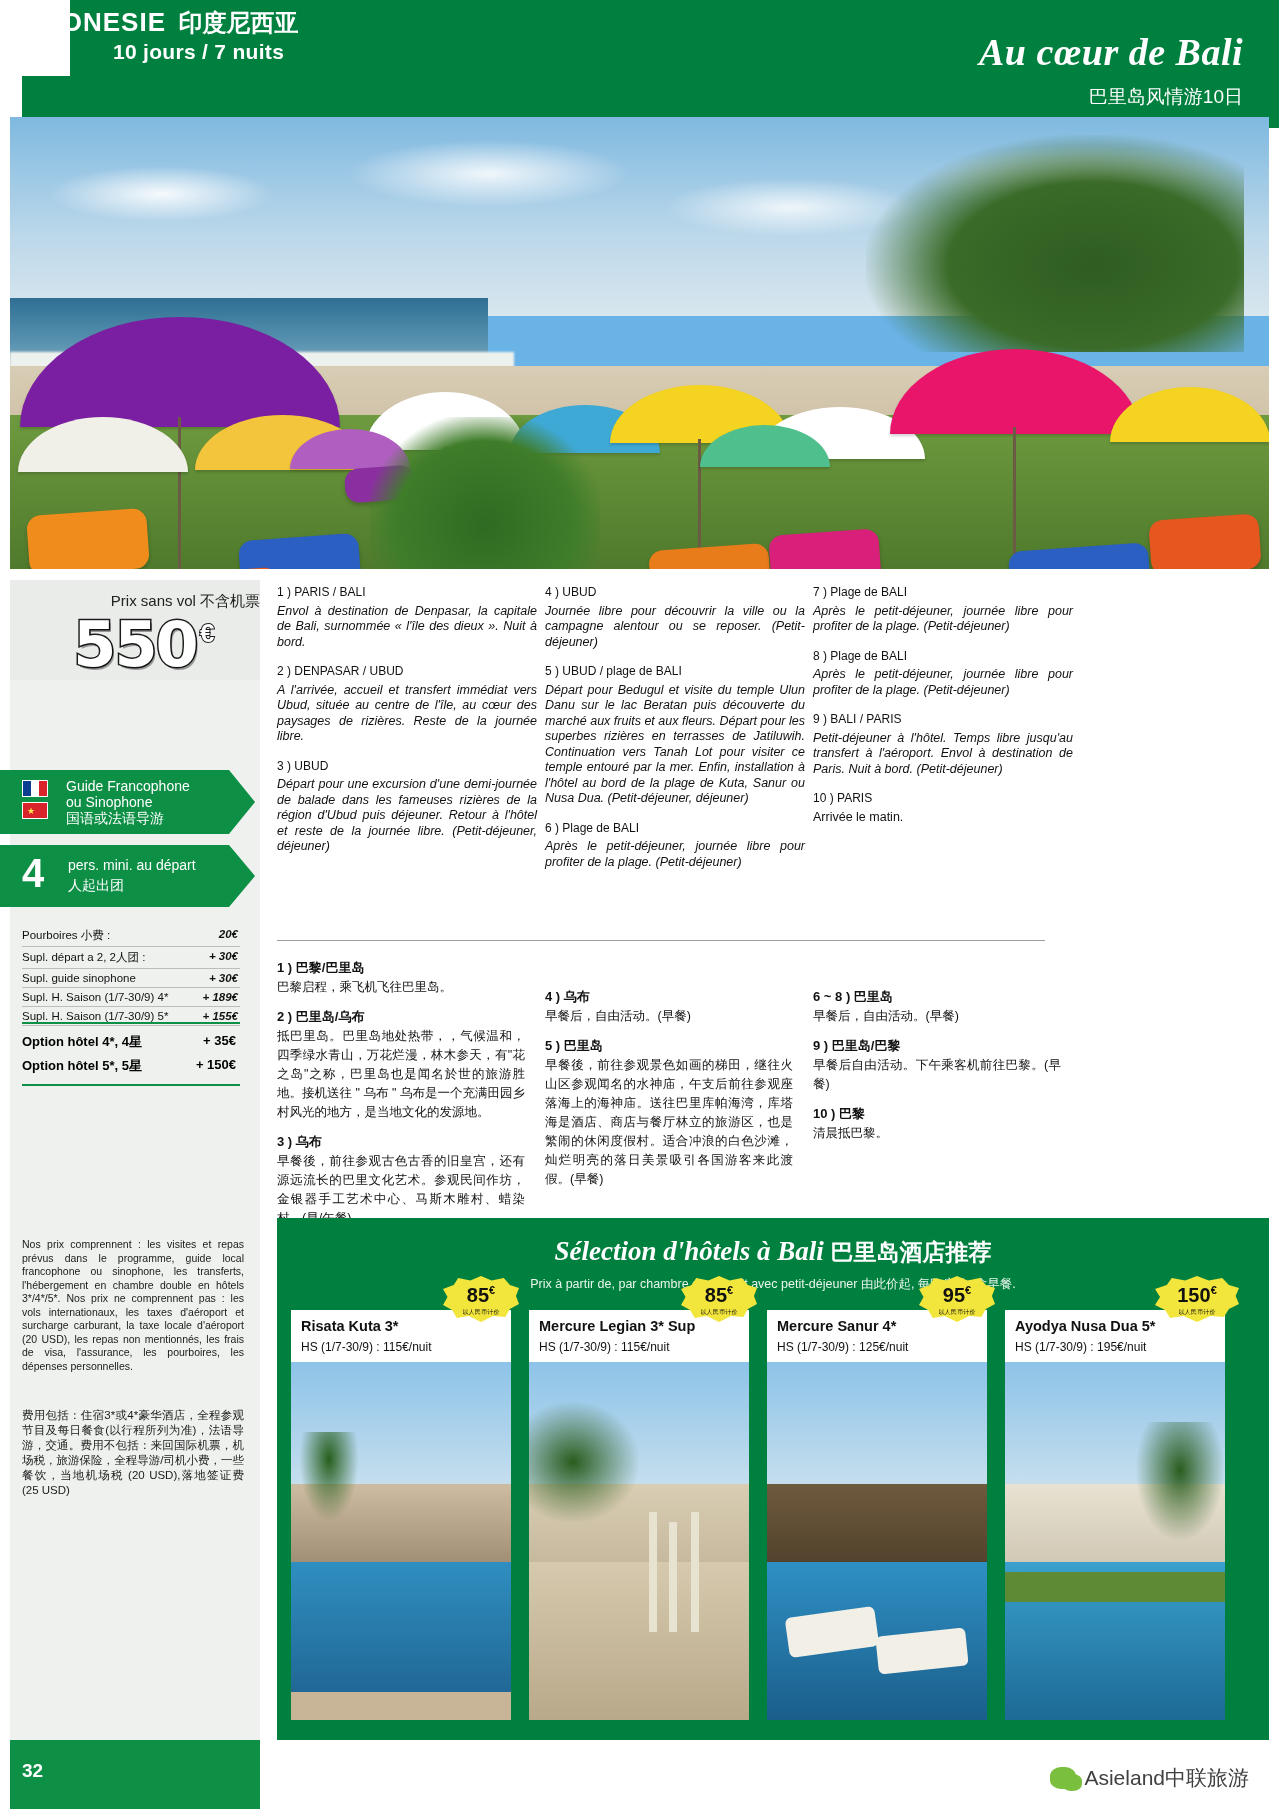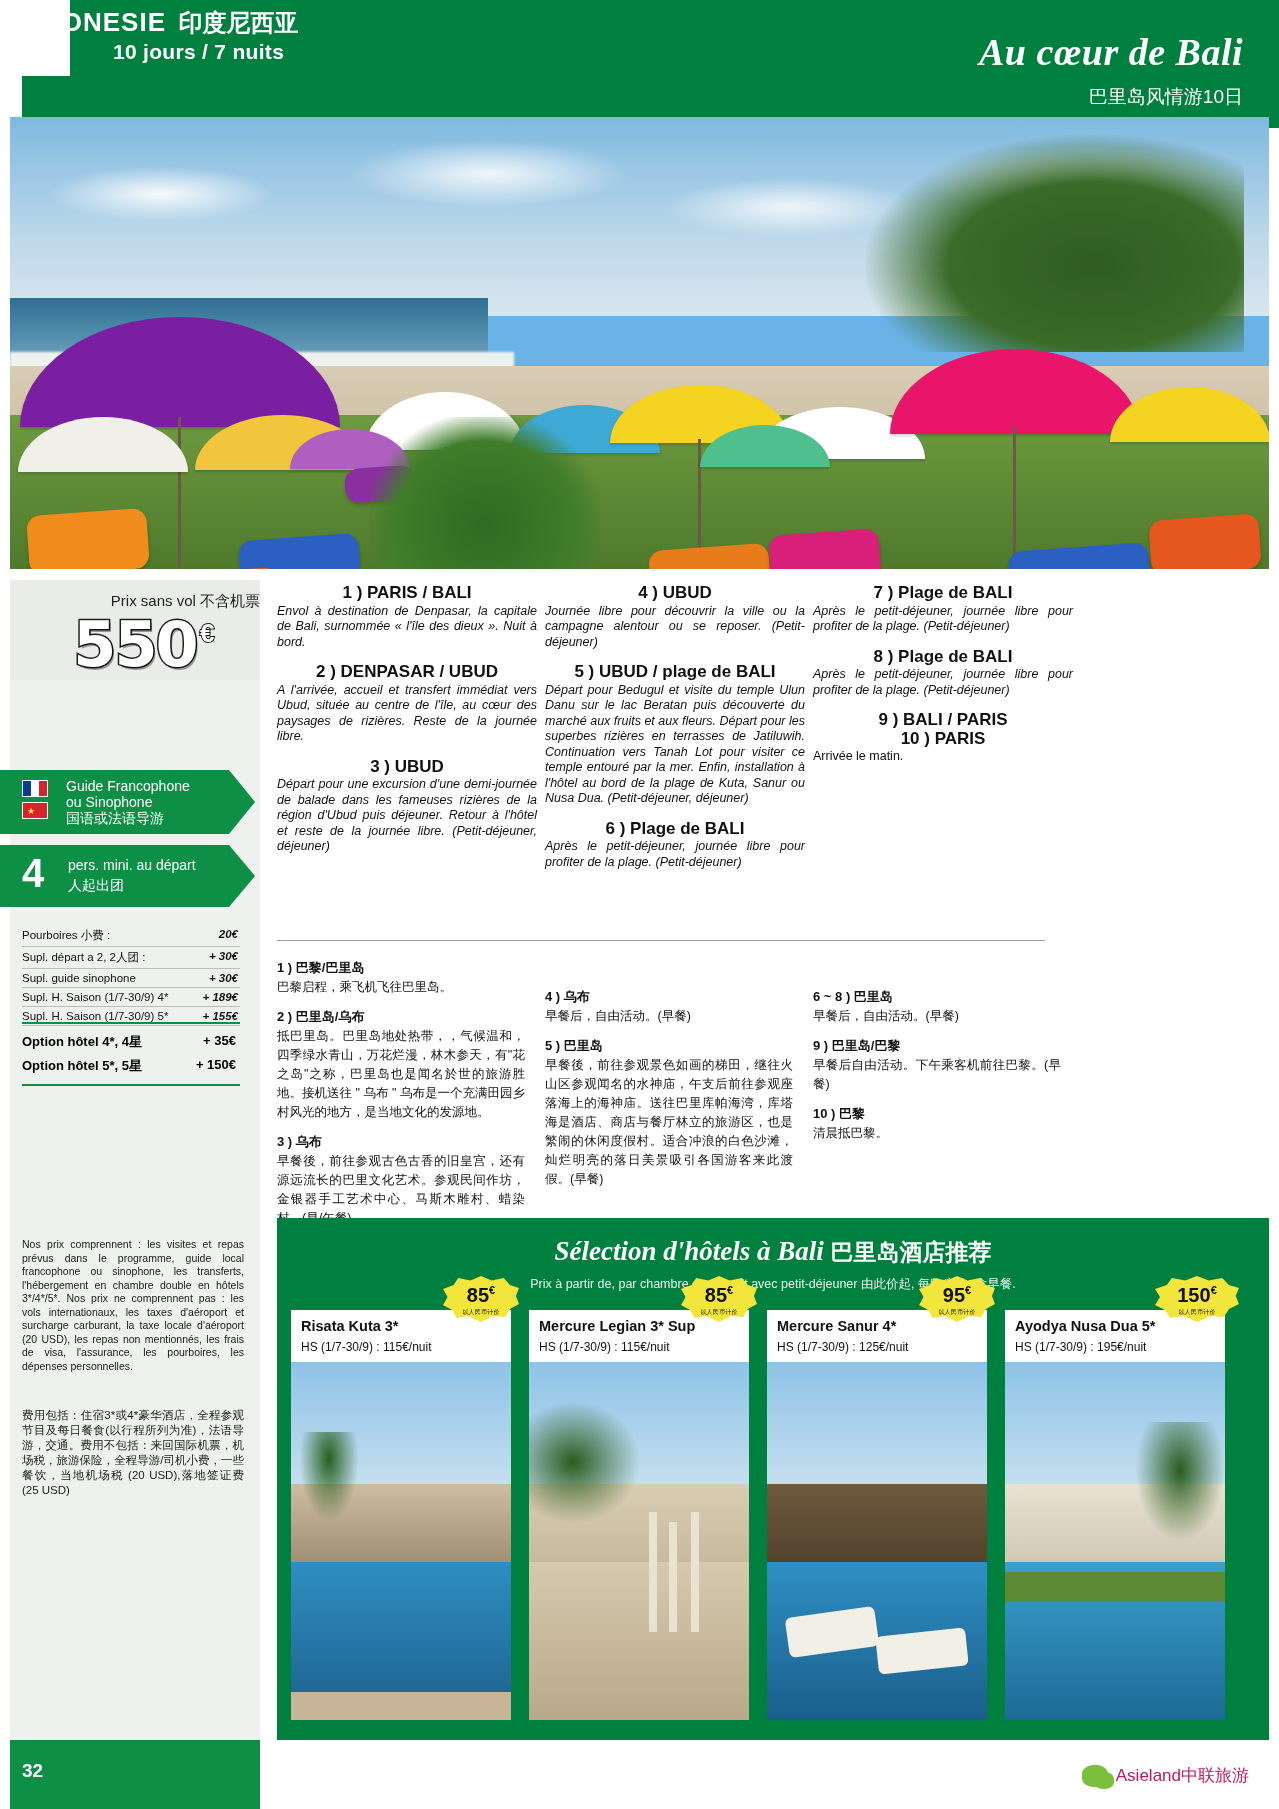--- a/index.html
+++ b/index.html
@@ -128,21 +128,21 @@
 
   .green-strip { position:absolute; left:10px; top:1740px; width:250px; height:69px; background:#0d8f46; }
   .pagenum { position:absolute; left:22px; top:1760px; color:#ffffff; font-size:19px; font-weight:bold;text-align:center; }
 
   
   .itin { position:absolute; left:277px; top:585px; width:992px; }
   .col { position:absolute; width:260px; font-size:12.5px; line-height:15.5px; color:#111; }
   .c1 { left:0; }
   .c2 { left:268px; }
   .c3 { left:536px; }
-  .day-title { font-weight:bold; font-size:17px; margin:0 0 3px 0;text-align:center; }
+  .day-title { font-weight:normal; font-size:12px; margin:0 0 3px 0; }
   .day-body { margin:0 0 14px 0; text-align:justify; font-style:italic; }
   .day-body.plain { font-style:normal; }
 
   .divider { position:absolute; left:277px; top:940px; width:768px; height:1px; background:#9aa39a; }
 
   
   .itin-cn { position:absolute; left:277px; top:958px; width:992px; }
   .ccol { position:absolute; width:248px; font-size:12.5px; line-height:19px; color:#111; }
   .cc1 { left:0; }
   .cc2 { left:268px; }
@@ -175,21 +175,21 @@
   
   .ph-sky { position:absolute; left:0; top:0; width:100%; height:40%; background:linear-gradient(#8dc3e8,#cfe3ef); }
   .ph-mid { position:absolute; left:0; top:34%; width:100%; height:24%; }
   .ph-bot { position:absolute; left:0; top:56%; width:100%; height:44%; }
 
   
   .footer-wechat { position:absolute; right:30px; top:1764px; display:flex; align-items:center; gap:8px; }
   .wechat-icon { width:26px; height:22px; background:#7bbf3f; border-radius:11px/9px; position:relative; }
   .wechat-icon:after { content:""; position:absolute; left:12px; top:7px; width:20px; height:17px;
                        background:#7bbf3f; border-radius:9px/7px; }
-  .footer-text { font-size:17px; color:#be185d; }
+  .footer-text { font-size:21px; color:#404040; }
 </style>
 </head>
 <body>
 
 <div class="page">
 
   <div class="header">
     <div class="header-left-bar"></div>
     <div class="days-label">10 jours / 7 nuits</div>
     <div class="country-band"></div>
@@ -322,20 +322,21 @@
       <p class="day-body">Départ pour Bedugul et visite du temple Ulun Danu sur le lac Beratan puis découverte du marché aux fruits et aux fleurs. Départ pour les superbes rizières en terrasses de Jatiluwih. Continuation vers Tanah Lot pour visiter ce temple entouré par la mer. Enfin, installation à l'hôtel au bord de la plage de Kuta, Sanur ou Nusa Dua. (Petit-déjeuner, déjeuner)</p>
       <p class="day-title">6 ) Plage de BALI</p>
       <p class="day-body">Après le petit-déjeuner, journée libre pour profiter de la plage. (Petit-déjeuner)</p>
     </div>
     <div class="col c3">
       <p class="day-title">7 ) Plage de BALI</p>
       <p class="day-body">Après le petit-déjeuner, journée libre pour profiter de la plage. (Petit-déjeuner)</p>
       <p class="day-title">8 ) Plage de BALI</p>
       <p class="day-body">Après le petit-déjeuner, journée libre pour profiter de la plage. (Petit-déjeuner)</p>
       <p class="day-title">9 ) BALI / PARIS</p>
+      <p class="day-body">Petit-déjeuner à l'hôtel. Temps libre jusqu'au transfert à l'aéroport. Envol à destination de Paris. Nuit à bord. (Petit-déjeuner)</p>
       <p class="day-title">10 ) PARIS</p>
       <p class="day-body plain">Arrivée le matin.</p>
     </div>
   </div>
 
   <div class="divider"></div>
 
   <div class="itin-cn">
     <div class="ccol cc1">
       <p class="cn-title">1 ) 巴黎/巴里岛</p>

